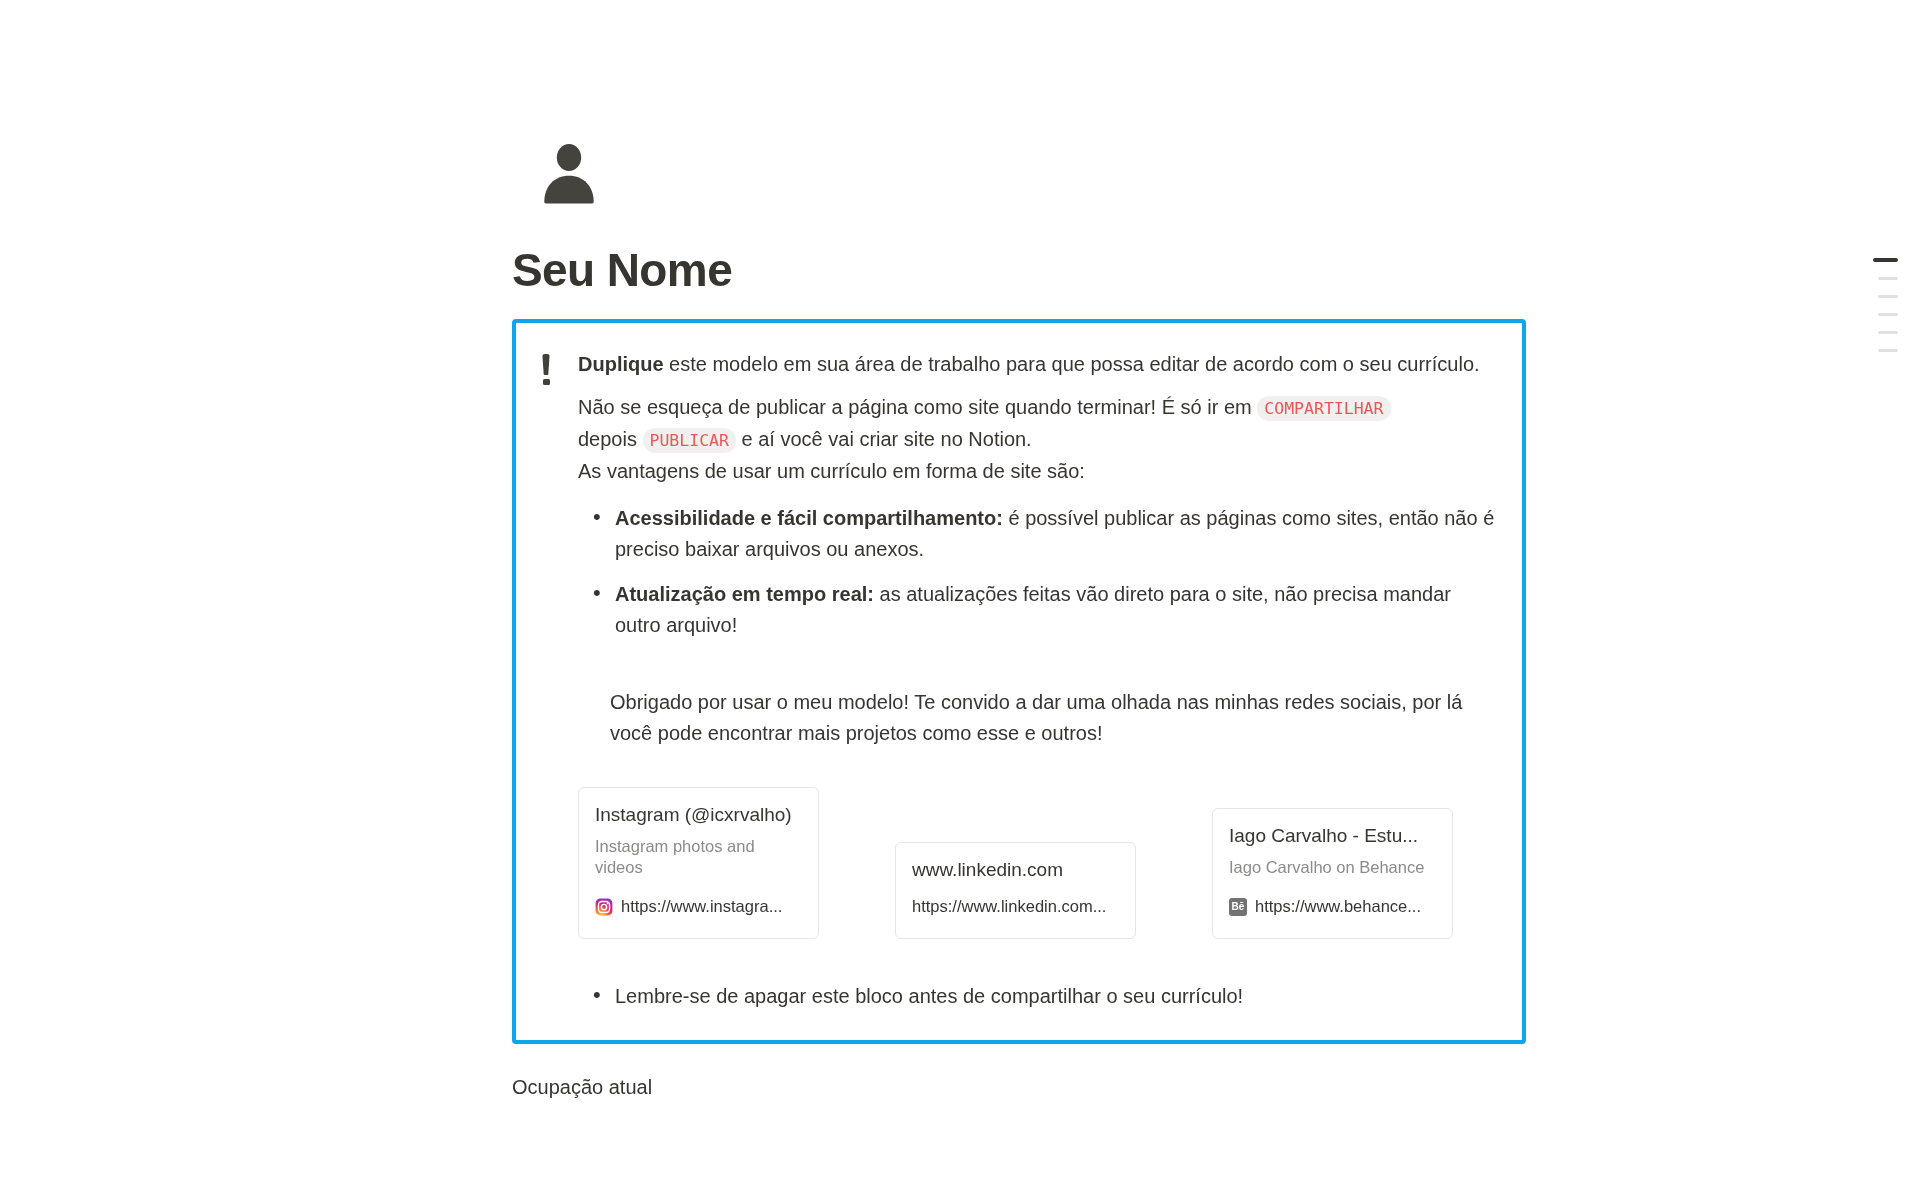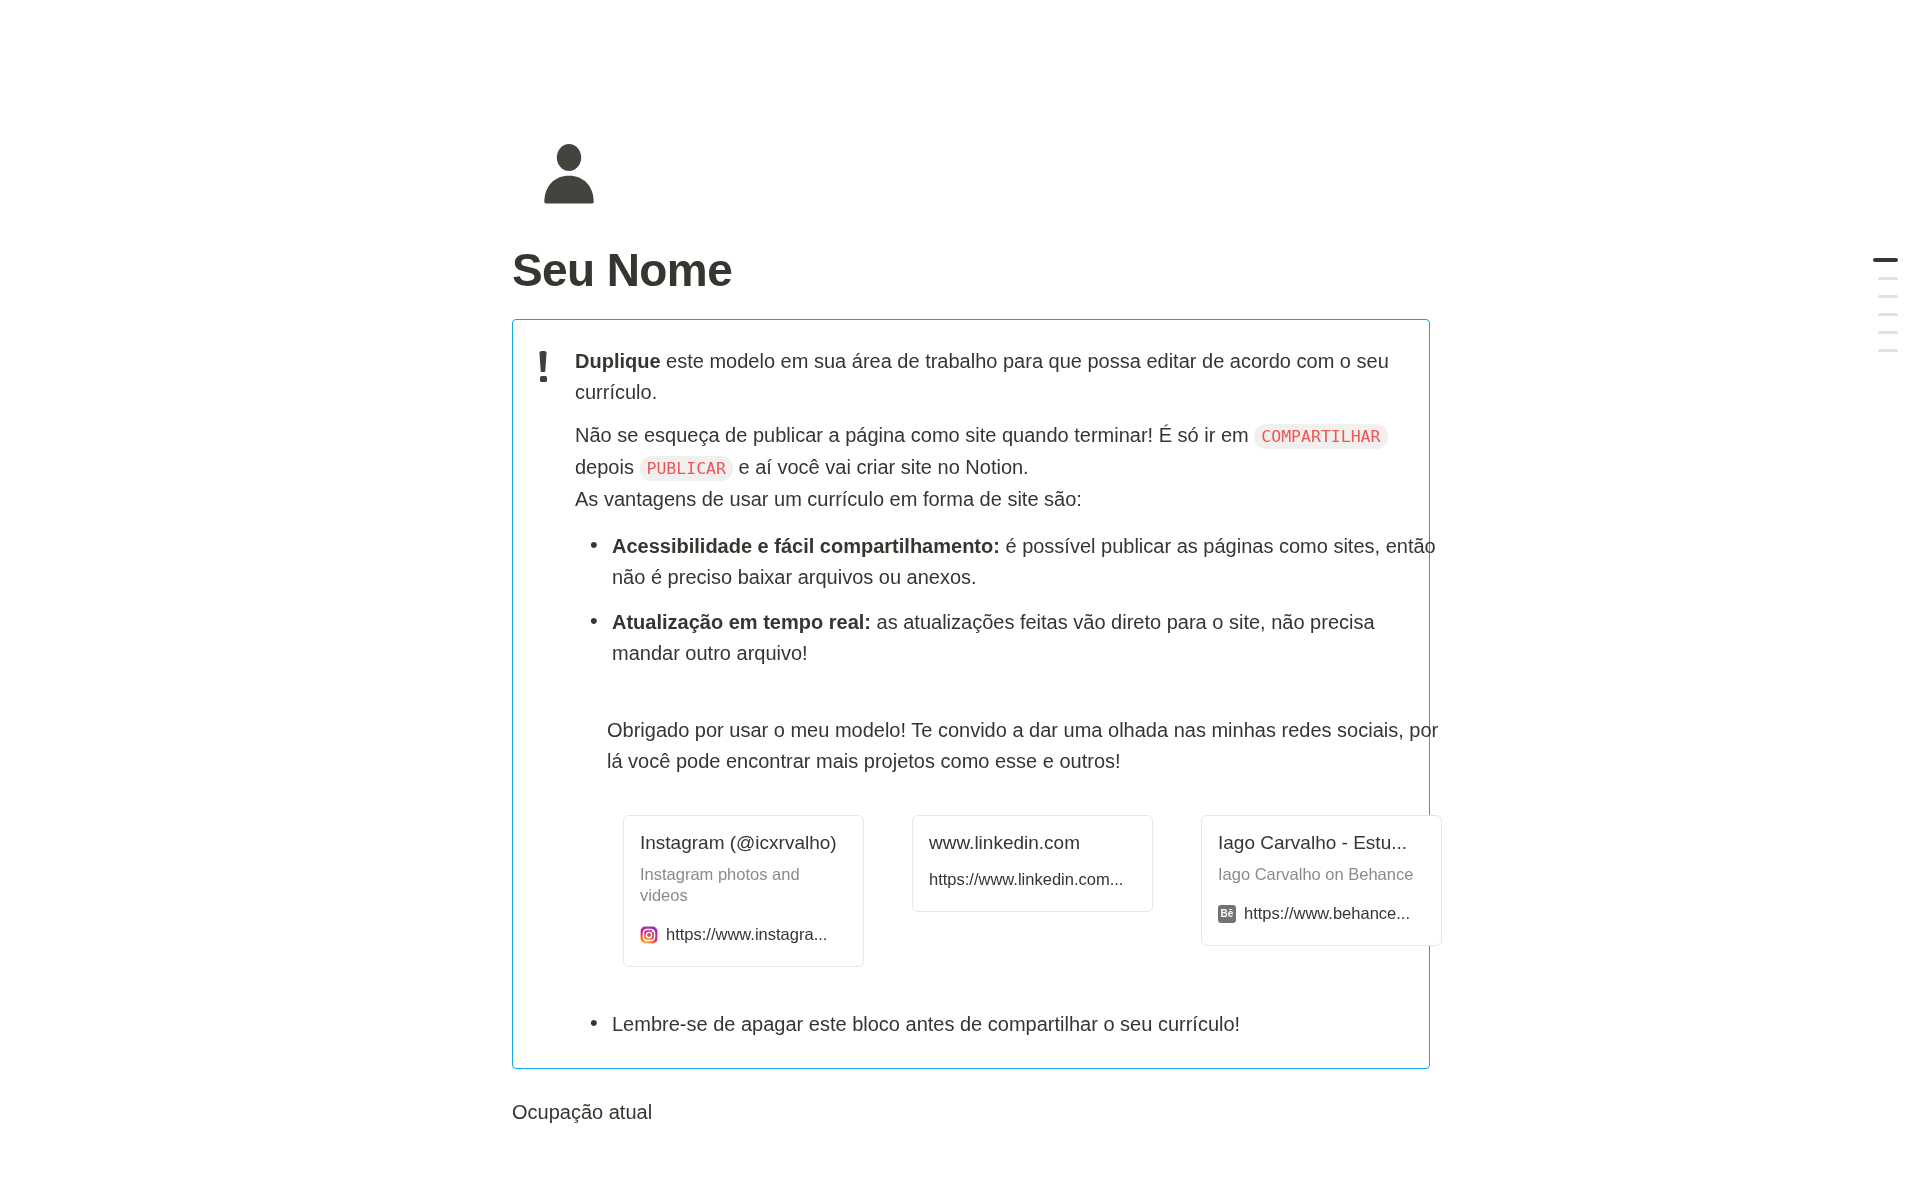--- a/index.html
+++ b/index.html
@@ -2,31 +2,31 @@
 <html><head>
 <meta charset="utf-8">
 <style>
   * { margin:0; padding:0; box-sizing:border-box; }
   html,body { background:#ffffff; }
   body {
     width:1920px; height:1199px; position:relative; overflow:hidden;
     font-family:"Liberation Sans", sans-serif; color:#37352f;
     -webkit-font-smoothing:antialiased;
   }
-  .content { position:absolute; left:512px; top:0; width:918px; }
+  .content { position:absolute; left:512px; top:0; width:1014px; }
 
   
   .avatar { margin-top:133px; margin-left:18px; width:78px; height:82px; cursor:pointer; }
 
   
   .page-title { font-size:46px; font-weight:700; letter-spacing:-0.6px; margin-top:28px; color:#37352f; }
 
   
   .callout {
-    margin-top:22px; border:1px solid #0ea5e9; border-radius:4px;
+    margin-top:22px; border:4px solid #0ea5e9; border-radius:4px;
     padding:26px 24px 28px 24px; display:flex; background:#ffffff;
   }
   .callout-icon-col { width:38px; flex-shrink:0; padding-top:5px; }
   .excl { display:flex; flex-direction:column; align-items:center; width:12px; cursor:pointer; }
   .excl-bar { width:8px; height:21px; background:#413f3a; border-radius:3px;
               clip-path:polygon(4% 0, 96% 0, 78% 100%, 22% 100%); }
   .excl-dot { width:7px; height:6px; background:#413f3a; margin-top:4px; border-radius:1.5px; }
 
   .callout-body { flex:1; font-size:20px; line-height:31px; }
   .para { margin-bottom:12px; }
@@ -36,21 +36,21 @@
     white-space:nowrap;
   }
 
   .bullets { list-style:none; margin-top:16px; }
   .bullets li { position:relative; padding-left:37px; margin-bottom:14px; }
   .bullets li::before { content:"•"; position:absolute; left:15px; top:-2px; font-size:22px; color:#37352f; }
 
   .thanks { margin-top:46px; margin-bottom:0;margin-left:32px; }
 
   
-  .cards { display:flex; gap:48px; margin-top:38px; align-items:flex-start;margin-left:48px; }
+  .cards { display:flex; gap:76px; margin-top:38px; align-items:flex-end; }
   .card {
     display:block; width:241px; border:1px solid #e7e6e3; border-radius:6px;
     padding:14px 16px 16px 16px; background:#fff; text-decoration:none; color:inherit;
     cursor:pointer;
   }
   .card-title { font-size:19px; line-height:25px; color:#37352f; margin-bottom:9px;
                 white-space:nowrap; overflow:hidden; }
   .card-desc { font-size:16.5px; line-height:21px; color:#8d8b86; margin-bottom:13px; }
   .card-url-row { display:flex; align-items:center; gap:8px; font-size:16.5px; color:#37352f; }
   .card-url-text { white-space:nowrap; overflow:hidden; }

